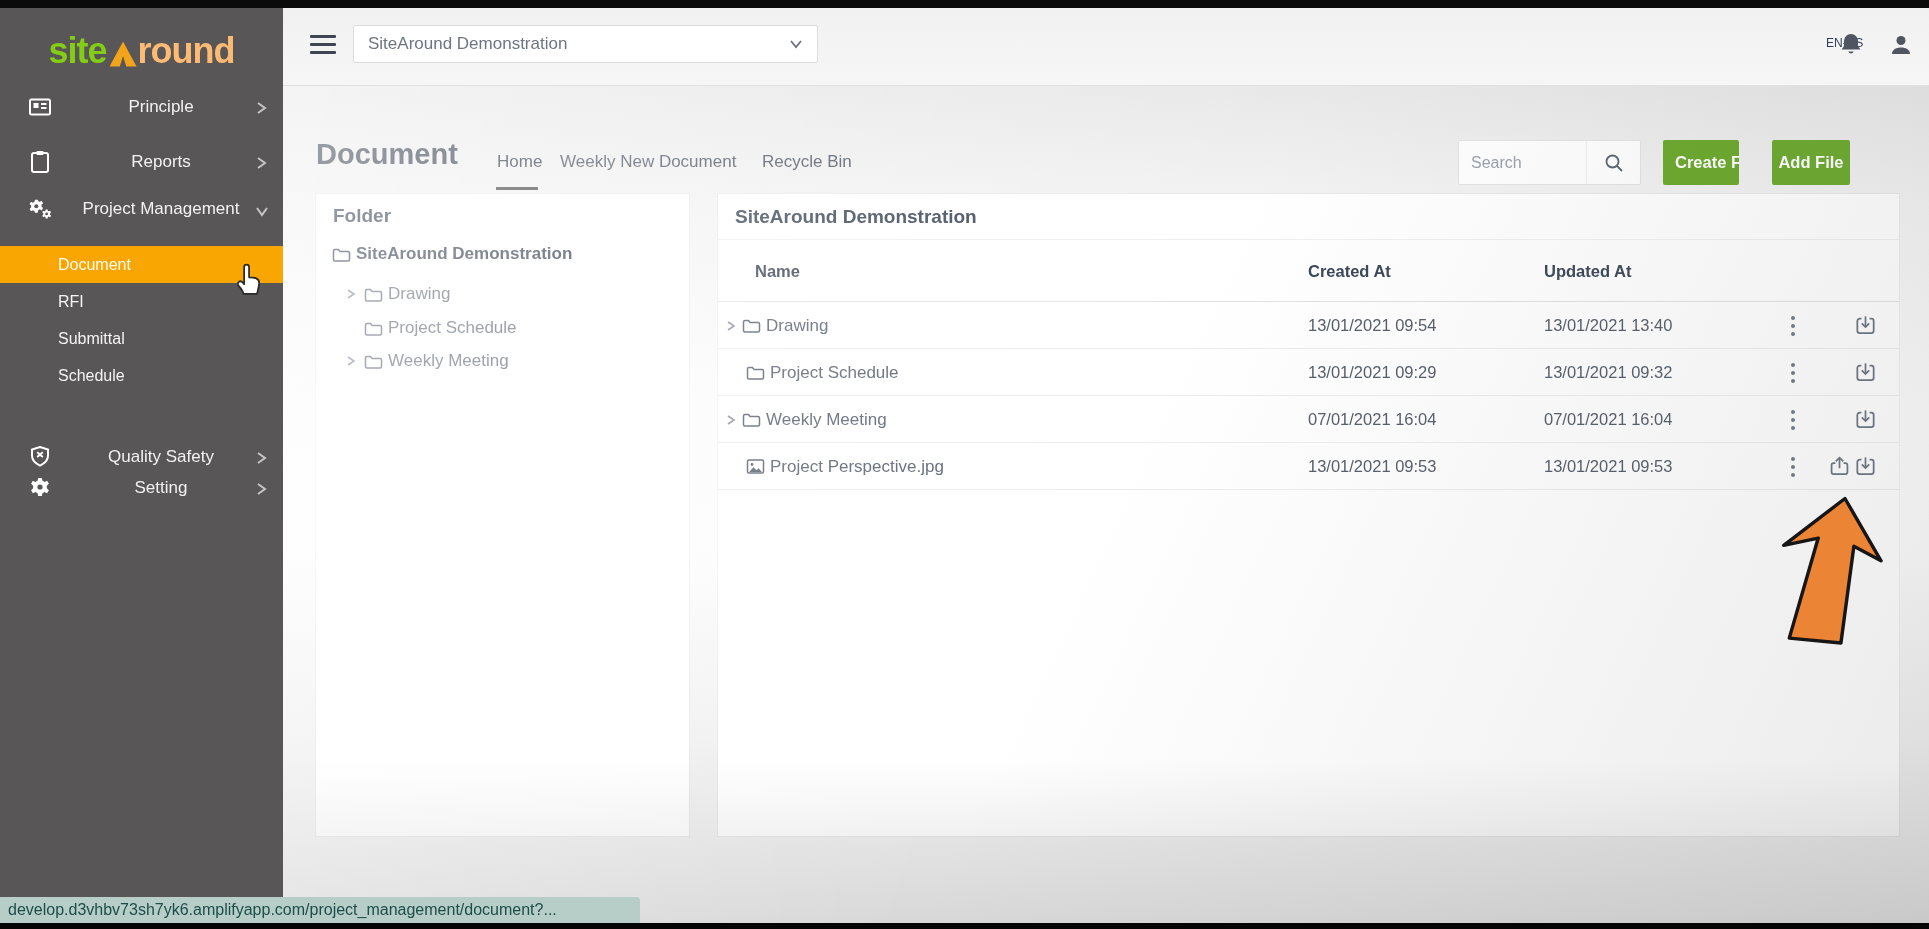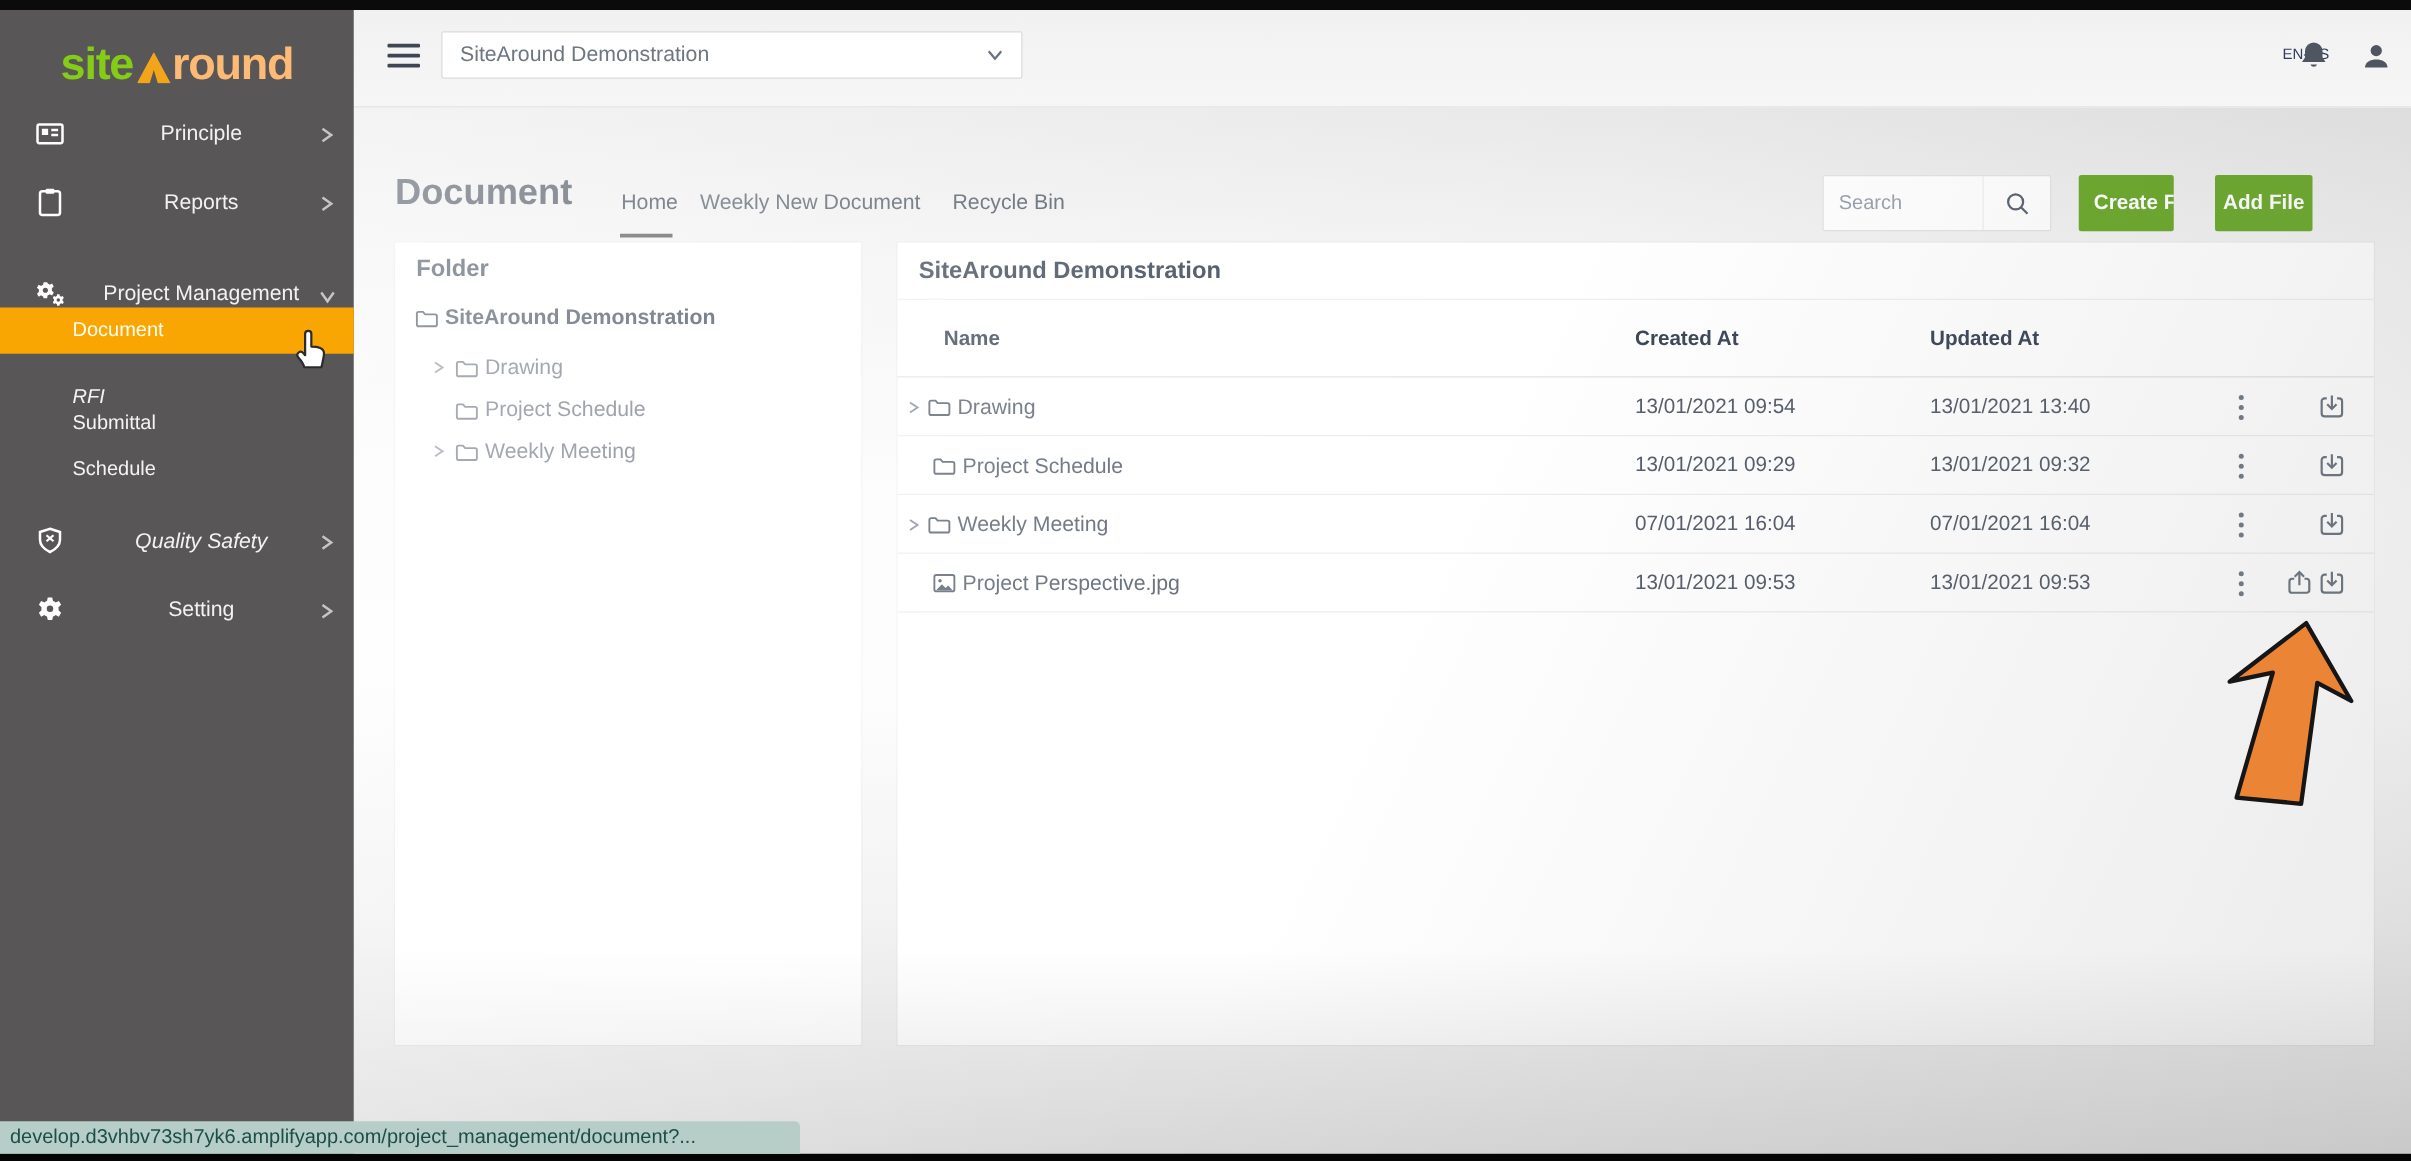--- a/index.html
+++ b/index.html
@@ -133,21 +133,21 @@
           </svg>
       </span>
       <span class="nlabel">Reports</span>
       <span class="nchev">
         <svg width="11" height="14" viewBox="0 0 11 14">
             <polyline points="2,2 9,7 2,12" fill="none" stroke="#d9d9d9" stroke-width="2"></polyline>
           </svg>
       </span>
     </div>
 
-    <div class="nav-parent" style="top:200px;height:54px;">
+    <div class="nav-parent" style="top:174px;height:54px;">
       <span class="nicon">
         <svg width="26" height="24" viewBox="0 0 26 24">
           <g fill="#fff">
               <path d="M10.5 2h-3l-.5 2.2a7 7 0 0 0-1.7 1L3.2 4.1 1.7 6.7l1.7 1.6a7 7 0 0 0 0 2l-1.7 1.6 1.5 2.6 2.1-1.1c.5.4 1.1.8 1.7 1L7.5 16h3l.5-2.6c.6-.2 1.2-.6 1.7-1l2.1 1.1 1.5-2.6-1.7-1.6a7 7 0 0 0 0-2l1.7-1.6-1.5-2.6-2.1 1.1a7 7 0 0 0-1.7-1L10.5 2z"></path>
               <circle cx="9" cy="9" r="2.2" fill="#585656"></circle>
             </g>
           <g fill="#fff">
               <path d="M21.2 12.5h-2l-.3 1.5c-.4.1-.8.3-1.1.6l-1.4-.7-1 1.7 1.1 1.1a4.6 4.6 0 0 0 0 1.4l-1.1 1.1 1 1.7 1.4-.7c.3.3.7.5 1.1.6l.3 1.5h2l.3-1.5c.4-.1.8-.3 1.1-.6l1.4.7 1-1.7-1.1-1.1a4.6 4.6 0 0 0 0-1.4l1.1-1.1-1-1.7-1.4.7a4.6 4.6 0 0 0-1.1-.6l-.3-1.5z"></path>
               <circle cx="20.2" cy="17.4" r="1.5" fill="#585656"></circle>
             </g>
@@ -157,31 +157,31 @@
       <span class="nchev">
         <svg width="14" height="11" viewBox="0 0 14 11">
             <polyline points="2,2 7,9 12,2" fill="none" stroke="#d9d9d9" stroke-width="2"></polyline>
           </svg>
       </span>
     </div>
 
     <div class="nav-child active" style="top:238px;height:37px;">
       <span>Document</span>
     </div>
-    <div class="nav-child" style="top:291px;height:37px;font-style:italic;">
+    <div class="nav-child" style="top:275px;height:37px;">
       <span>RFI</span>
     </div>
     <div class="nav-child" style="top:312px;height:37px;">
       <span>Submittal</span>
     </div>
     <div class="nav-child" style="top:349px;height:37px;">
       <span>Schedule</span>
     </div>
 
-    <div class="nav-parent" style="top:398px;height:54px;font-style:italic;">
+    <div class="nav-parent" style="top:422px;height:54px;">
       <span class="nicon">
         <svg width="22" height="24" viewBox="0 0 22 24">
             <path d="M11 2l8 2.6v6.2c0 4.8-3.4 7.6-8 9.8-4.6-2.2-8-5-8-9.8V4.6L11 2z" fill="none" stroke="#fff" stroke-width="2"></path>
             <line x1="8.2" y1="7.2" x2="13.8" y2="12" stroke="#fff" stroke-width="1.8"></line>
             <line x1="13.8" y1="7.2" x2="8.2" y2="12" stroke="#fff" stroke-width="1.8"></line>
           </svg>
       </span>
       <span class="nlabel">Quality Safety</span>
       <span class="nchev">
         <svg width="11" height="14" viewBox="0 0 11 14">

